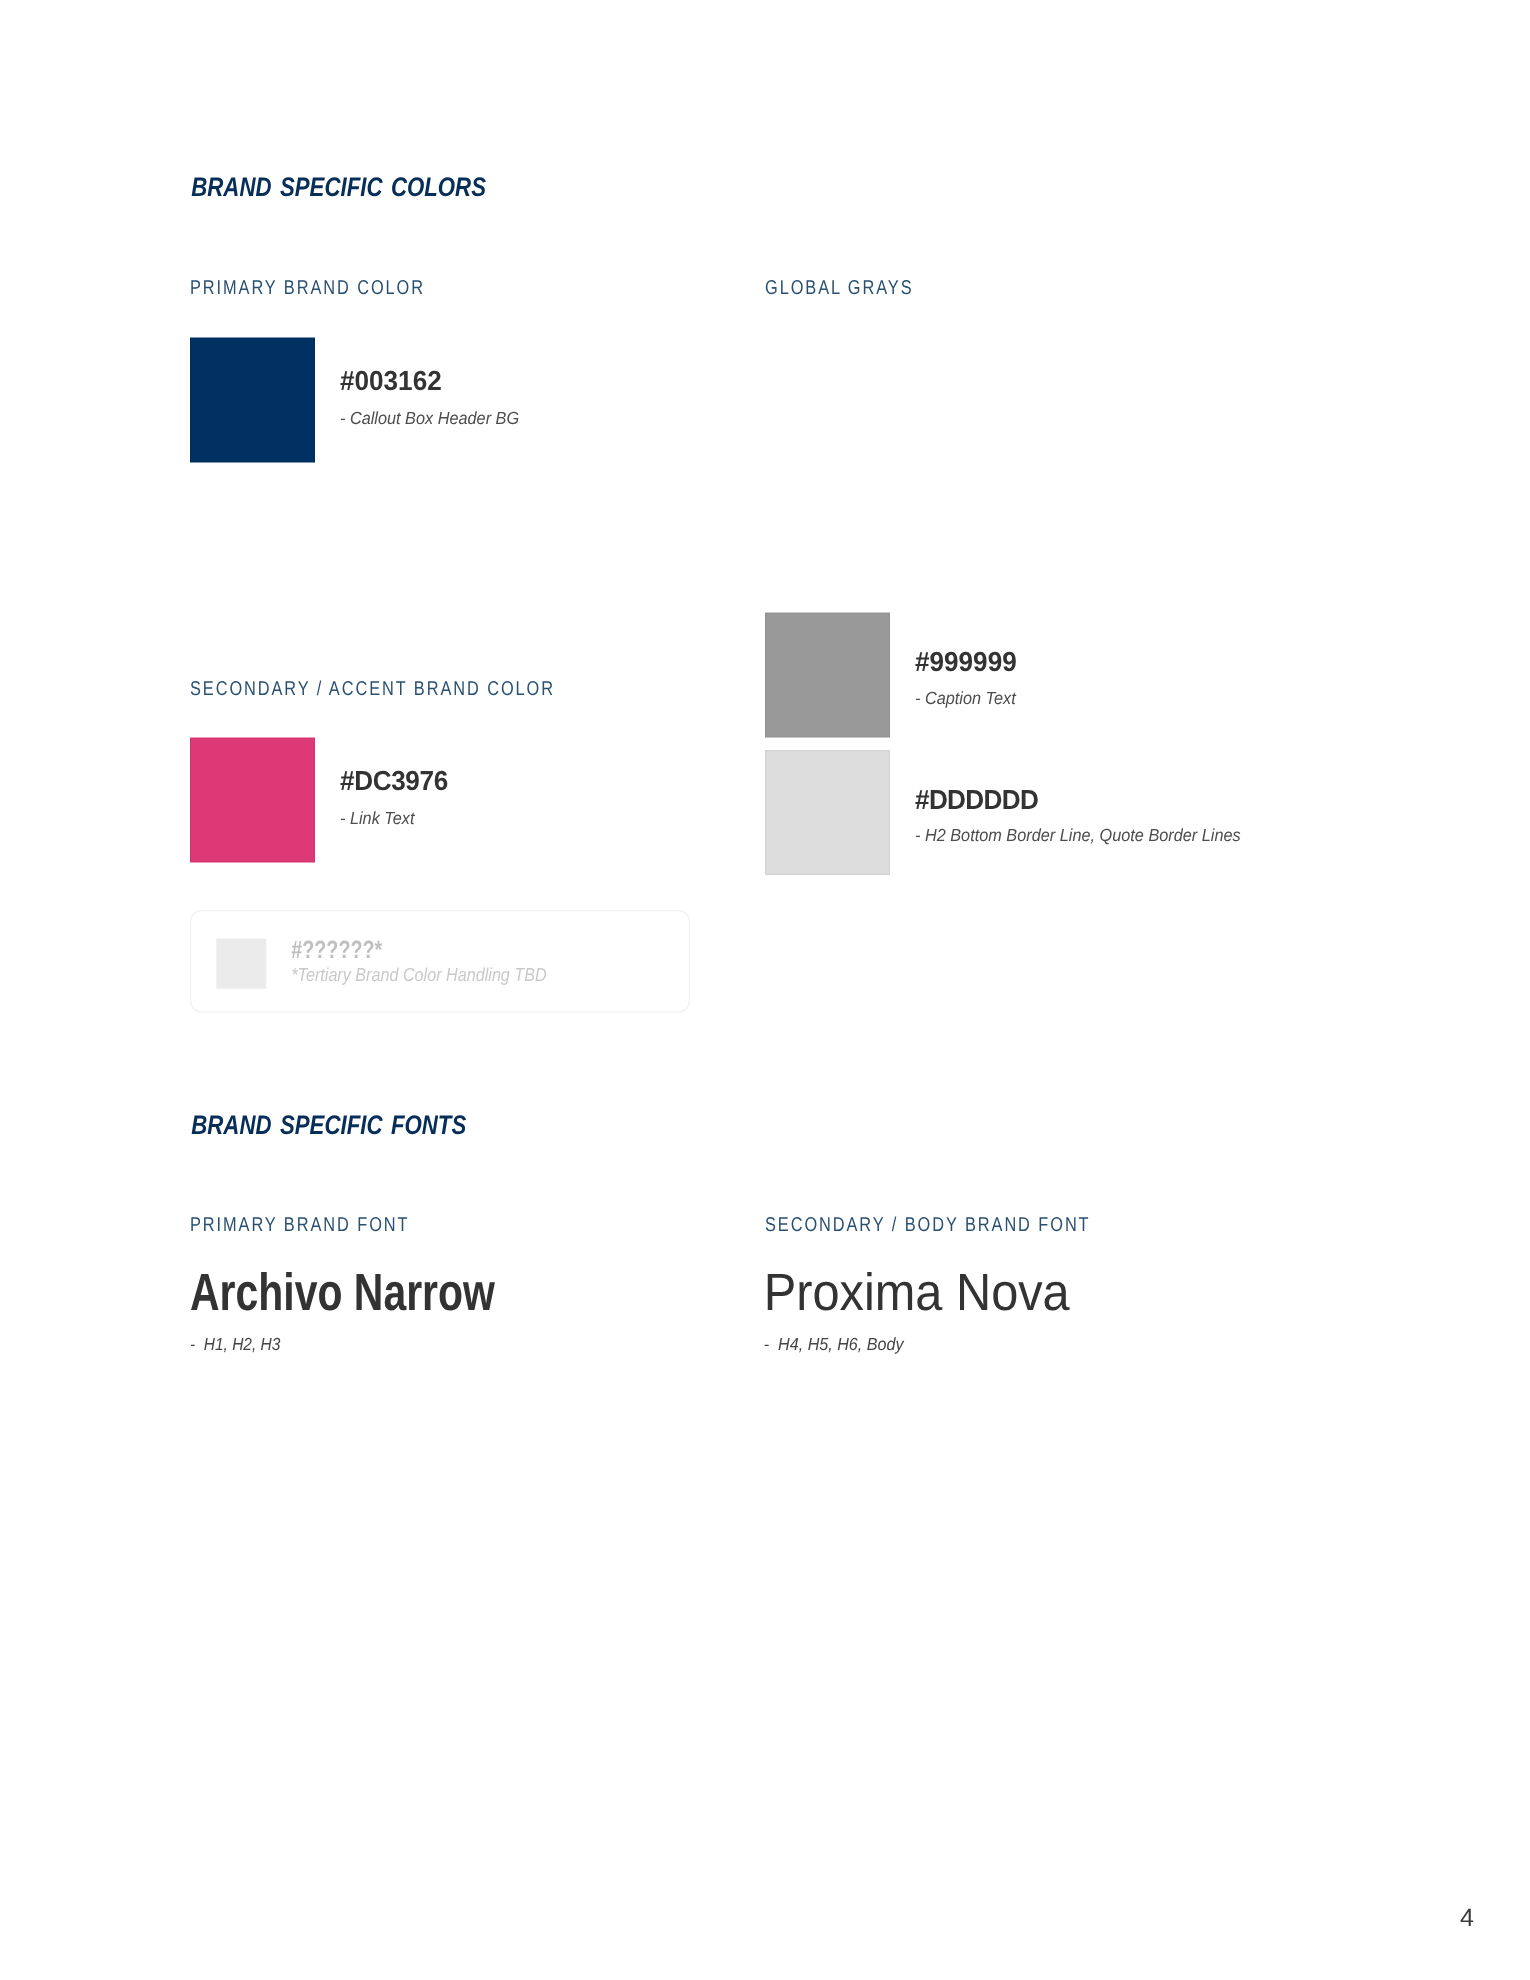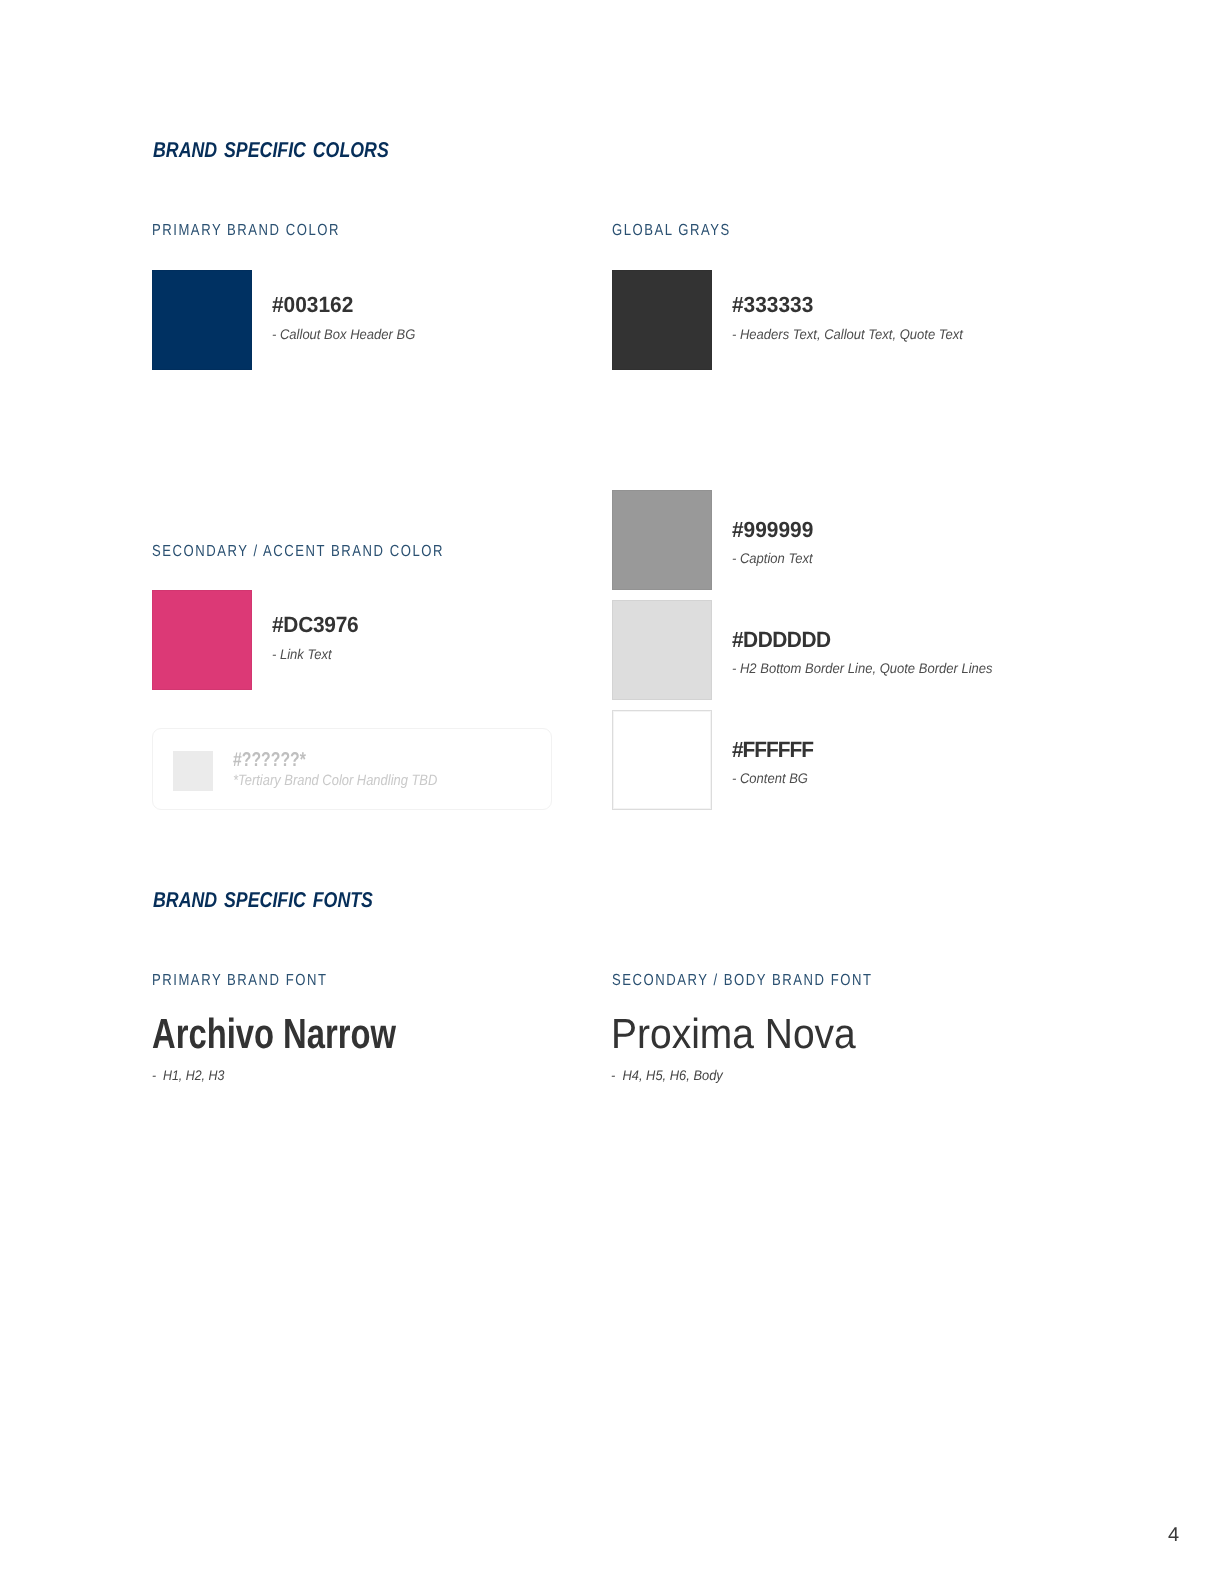--- a/index.html
+++ b/index.html
@@ -161,39 +161,29 @@
     <div class="hexname" style="left:120px; top:24px; letter-spacing:-0.3px;">#DC3976</div>
     <div class="hexuse" style="left:120px; top:56.5px;">- Link Text</div>
   </div>
 
   <div class="tbd-card" style="left:152px; top:728px; width:400px; height:82px;">
     <div class="tbd-swatch" style="left: 20px; top: 22px; width: 40px; height: 40px; background: rgb(235, 235, 235);"></div>
     <div class="tbd-hex" style="left:80px; top:21px;">#??????*</div>
     <div class="tbd-note" style="left:80px; top:43.5px;">*Tertiary Brand Color Handling TBD</div>
   </div>
 
-  <div class="swatch-row" style="left:612px; top:270px; width:480px; height:100px;">
-    <div class="swatch" style="background: rgb(51, 51, 51);"></div>
-    <div class="hexname" style="left:120px; top:24px;">#333333</div>
-    <div class="hexuse" style="left:120px; top:56.5px;">- Headers Text, Callout Text, Quote Text</div>
-  </div>
   <div class="swatch-row" style="left:612px; top:490px; width:480px; height:100px;">
     <div class="swatch" style="background: rgb(153, 153, 153);"></div>
     <div class="hexname" style="left:120px; top:28.5px;">#999999</div>
     <div class="hexuse" style="left:120px; top:61px;">- Caption Text</div>
   </div>
   <div class="swatch-row" style="left:612px; top:600px; width:480px; height:100px;">
     <div class="swatch" style="background: rgb(221, 221, 221);"></div>
     <div class="hexname" style="left:120px; top:28.5px; letter-spacing:-0.55px;">#DDDDDD</div>
     <div class="hexuse" style="left:120px; top:61px;">- H2 Bottom Border Line, Quote Border Lines</div>
-  </div>
-  <div class="swatch-row" style="left:612px; top:710px; width:480px; height:100px;">
-    <div class="swatch outlined" style="background: rgb(255, 255, 255);"></div>
-    <div class="hexname" style="left:120px; top:28.5px; letter-spacing:-1.1px;">#FFFFFF</div>
-    <div class="hexuse" style="left:120px; top:61px;">- Content BG</div>
   </div>
 
   <div class="section-title" style="left:153px; top:889.5px;">BRAND SPECIFIC FONTS</div>
 
   <div class="col-label" style="left:152px; top:973px;">PRIMARY BRAND FONT</div>
   <div class="col-label" style="left:612px; top:973px;">SECONDARY / BODY BRAND FONT</div>
 
   <div class="font-sample primary" style="left:152px; top:1012.8px;">Archivo Narrow</div>
   <div class="font-use" style="left:152px; top:1067.5px;">-  H1, H2, H3</div>
 

